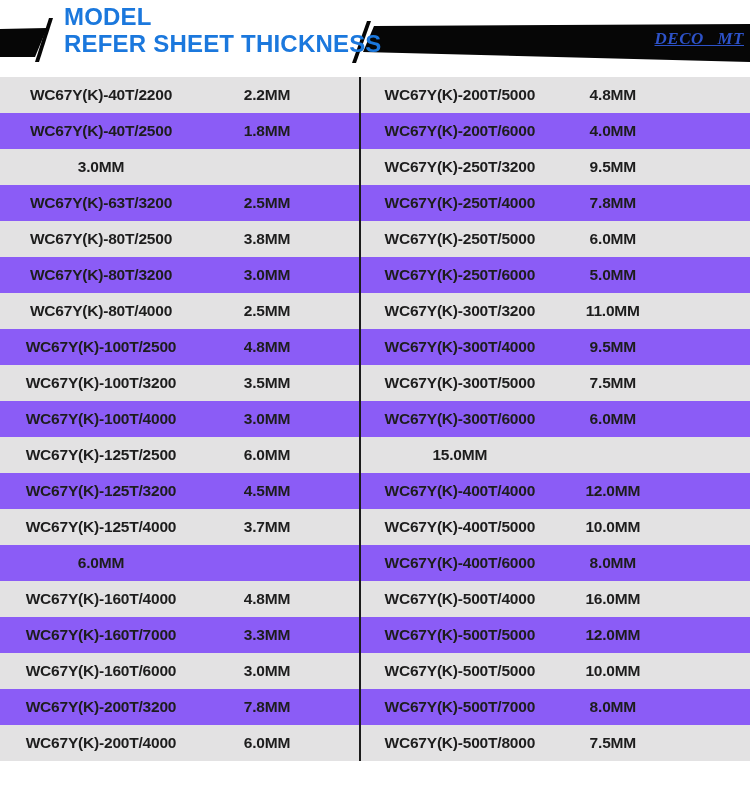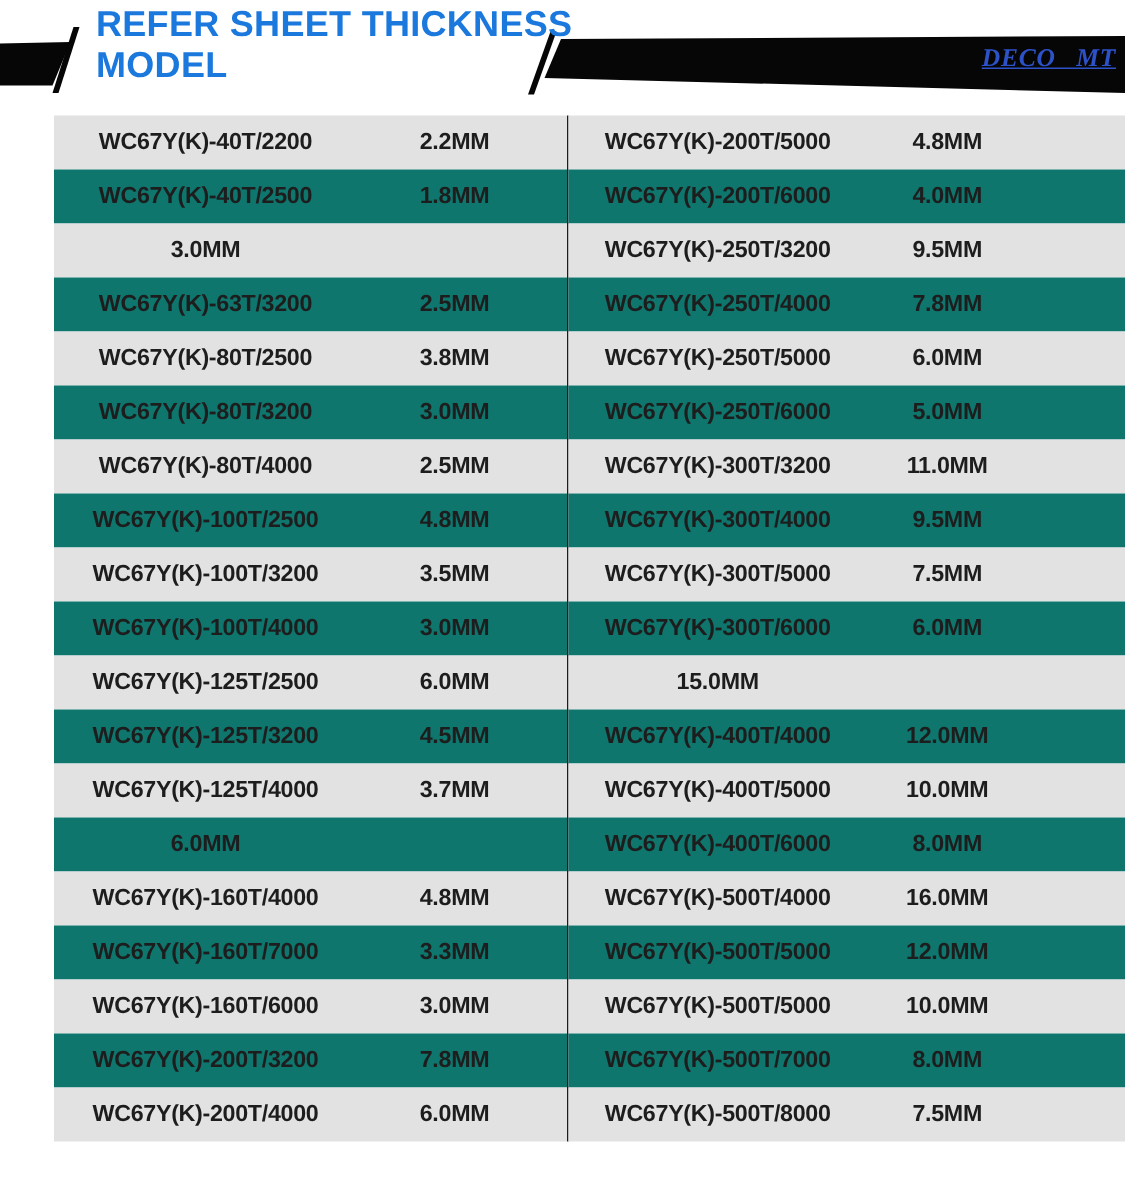--- a/index.html
+++ b/index.html
@@ -31,55 +31,55 @@
     font-weight: bold;
     font-size: 17px;
     color: var(--brand-blue, #2d52c8);
     text-decoration: underline;
     word-spacing: 9px;
     letter-spacing: 0.5px;
     white-space: nowrap;
   }
 
   
-  .table { display: flex; align-items: stretch; padding-left: 36px; }
+  .table { display: flex; align-items: stretch; }
   .tcol { width: 379px; }
   .tcol--right { width: 411px; }
   .vdivider { width: 2px; background: #1c1c1c; }
   .row {
     height: 36px;
     display: grid;
     grid-template-columns: 202px 130px auto;
     align-items: center;
     font-size: 15.5px;
     font-weight: bold;
     letter-spacing: -0.2px;
     color: var(--row-text, #1d1d1d);
-    background: #0f766e;
+    background: #8b5cf6;
   }
   .tcol--right .row { grid-template-columns: 198px 108px auto; }
   .row.gray { background: var(--row-gray, #e3e2e3); }
   .model { text-align: center; white-space: nowrap; }
   .thickness { text-align: center; white-space: nowrap; }
 </style>
 </head>
 <body>
 
 <div class="page">
 
   <header>
     <svg class="ribbon-svg" width="750" height="77" viewBox="0 0 750 77">
       <polygon points="0,29 47,28 35,57 0,57" fill="#060606"></polygon>
       <polygon points="49,18 53,18 39,62 35,62" fill="#060606"></polygon>
       <polygon points="367,21 371,21 356,63 352,63" fill="#060606"></polygon>
       <polygon points="374,26 750,24 750,62 363,52" fill="#060606"></polygon>
     </svg>
     <div class="title">
+      <div>MODEL</div>
       <div>REFER SHEET THICKNESS</div>
-      <div>MODEL</div>
     </div>
     <div class="brand">DECO MT</div>
   </header>
 
   <main class="table">
     <section class="tcol tcol--left" id="col-left">
   <div class="row gray">
     <span class="model">WC67Y(K)-40T/2200</span>
     <span class="thickness">2.2MM</span>
   </div>

